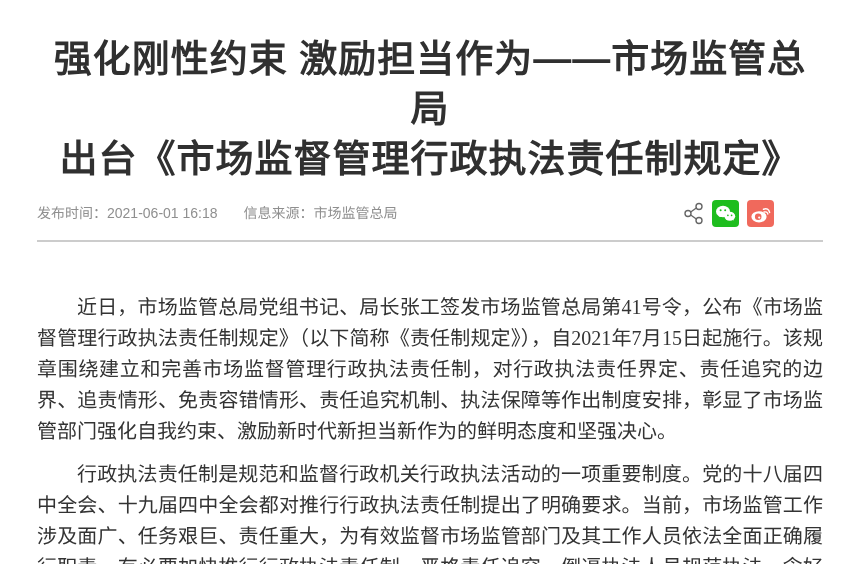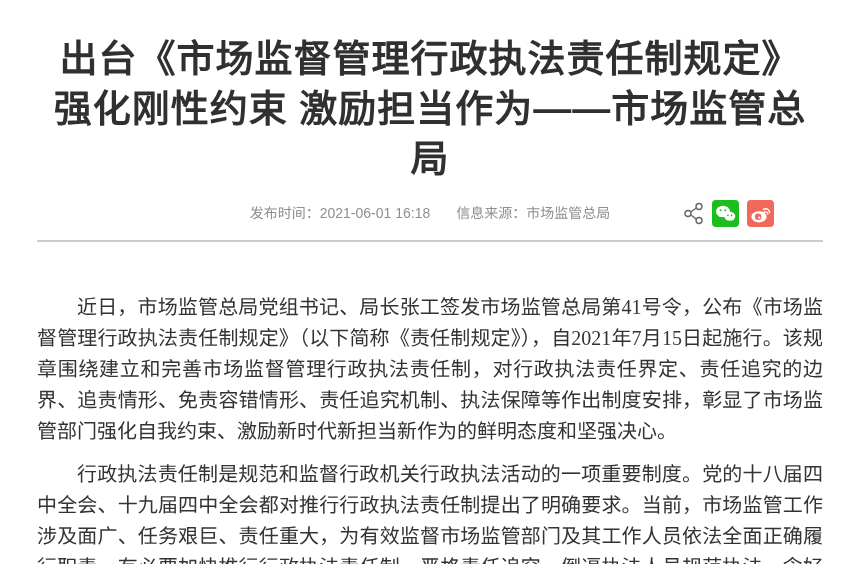--- a/index.html
+++ b/index.html
@@ -26,21 +26,20 @@
     letter-spacing: 1px;
     font-family: "Liberation Sans", "DejaVu Sans", sans-serif;
   }
   .title .tl { display: block; }
   .meta-row {
     position: relative;
     margin-top: 14px;
     height: 30px;
   }
   .meta {
-    text-align: center;
     line-height: 30px;
     font-size: 14px;
     color: #8f8f8f;
   }
   .meta-gap { display: inline-block; width: 26px; }
   .share-group {
     position: absolute;
     right: 49px;
     top: 1px;
     height: 28px;
@@ -71,22 +70,22 @@
     margin: 12px 0 8px;
     text-indent: 2em;
   }
 </style>
 </head>
 <body>
 
 <div class="page">
 
   <h1 class="title">
+    <span class="tl">强化刚性约束 激励担当作为——市场监管总局</span>
     <span class="tl">出台《市场监督管理行政执法责任制规定》</span>
-    <span class="tl">强化刚性约束 激励担当作为——市场监管总局</span>
   </h1>
 
   <div class="meta-row">
     <div class="meta">
       <span>发布时间：2021-06-01 16:18</span><span class="meta-gap"></span><span>信息来源：市场监管总局</span>
     </div>
 
     <div class="share-group">
       <span class="share-btn">
         <svg width="21" height="23" viewBox="0 0 21 23">

